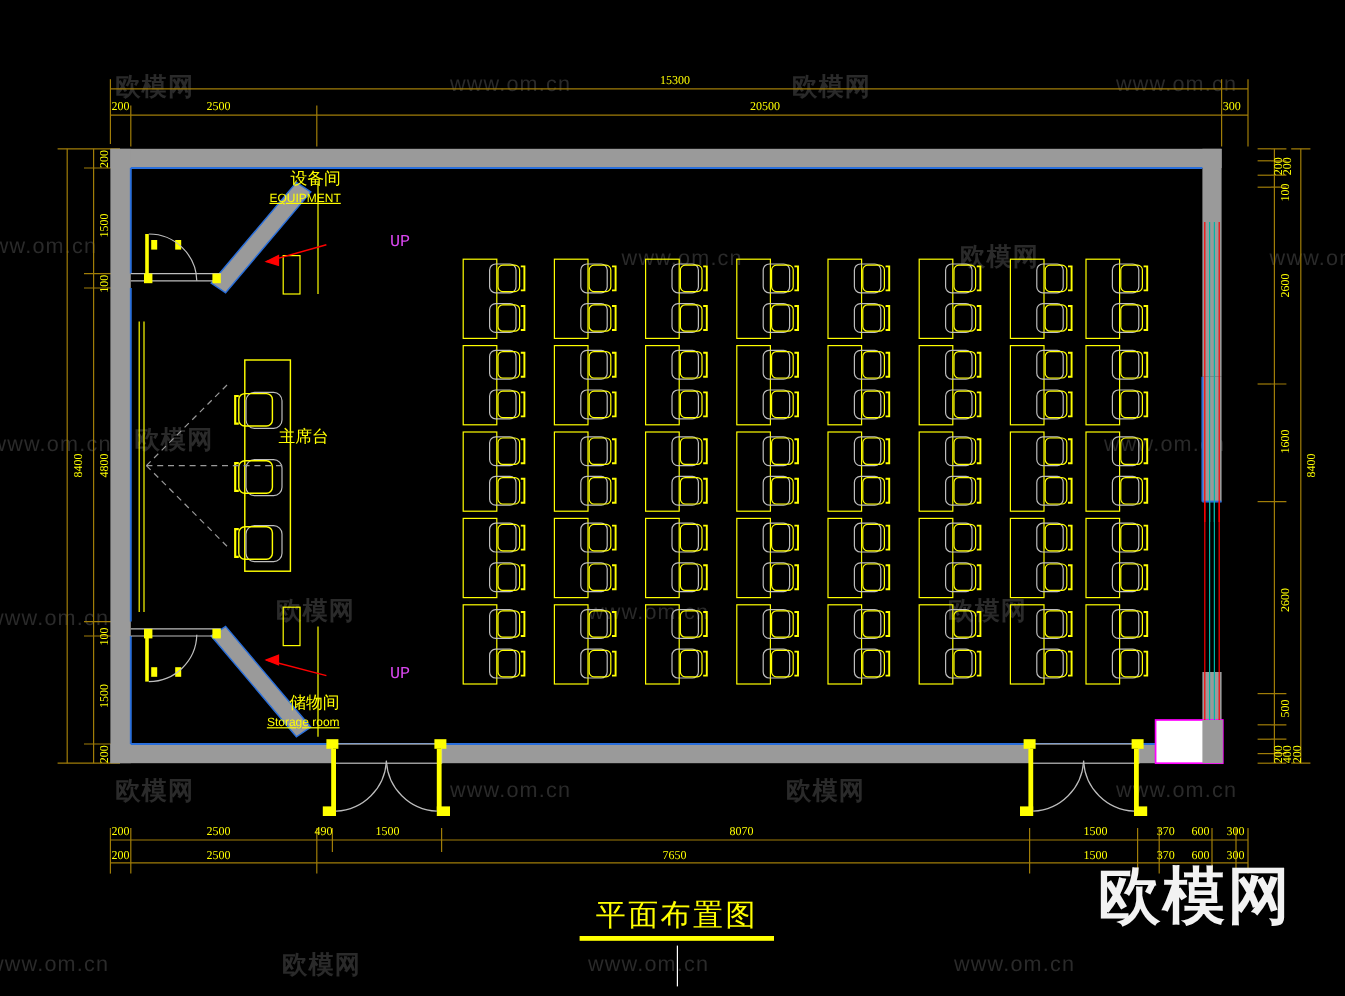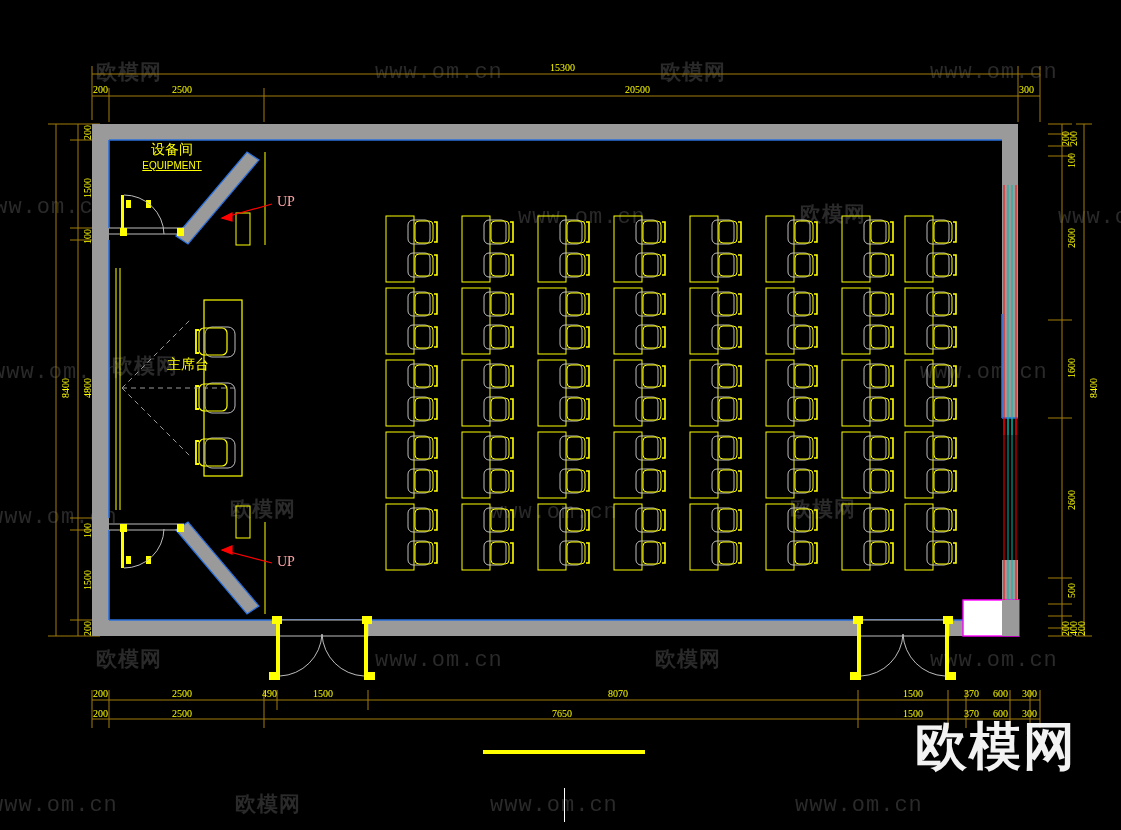--- a/index.html
+++ b/index.html
@@ -7,29 +7,29 @@
     width:1121px;height:830px;position:relative;overflow:hidden;
     font-family:"Liberation Sans", sans-serif;
     color:#ffff00;
   }
   #stage{position:absolute;left:0;top:0;width:1121px;height:830px;}
   svg#cad{position:absolute;left:0;top:0;width:1121px;height:830px;}
 
   
   .wm{position:absolute;color:#2a2a2a;user-select:none;white-space:nowrap;}
   .wm-logo{font-family:"DejaVu Sans",sans-serif;font-size:21px;letter-spacing:1px;font-weight:700;}
-  .wm-url{font-family:Liberation Mono, monospace;font-size:22px;letter-spacing:1px;}
+  .wm-url{font-family:Liberation Sans, sans-serif;font-size:18px;letter-spacing:1px;}
   .wm-big{position:absolute;color:#f2f2f2;font-family:"DejaVu Sans",sans-serif;
           font-size:52px;font-weight:700;letter-spacing:2px;white-space:nowrap;}
 
   
-  .lbl{position:absolute;white-space:nowrap;color:#ffff00;text-align:center;}
+  .lbl{position:absolute;white-space:nowrap;color:#ffff00;text-align:right;padding-left:48px;}
   .lbl-cn{font-family:"DejaVu Sans",sans-serif;font-size:14px;line-height:17px;}
   .lbl-en{font-family:"Liberation Sans",sans-serif;font-size:10px;line-height:16px;text-decoration:underline;}
-  .lbl-up{color:#fca5a5;font-family:Liberation Serif, serif;font-size:14px;}
+  .lbl-up{color:#d946ef;font-family:Liberation Mono, monospace;font-size:14px;}
 
   
   .dim{position:absolute;color:#ffff00;font-family:"Liberation Serif",serif;
        font-size:10px;white-space:nowrap;letter-spacing:0px;}
   .dim-v{transform-origin:0 0;}
 
   
   #titleblock{position:absolute;left:483px;top:748px;text-align:center;}
   #titleblock .t-cn{font-family:"DejaVu Sans",sans-serif;font-size:25px;color:#ffff00;
                     letter-spacing:2px;line-height:30px;}
@@ -350,20 +350,24 @@
   </svg>
 
   <div class="lbl" style="left:108px; top:141px; width:128px;">
     <div class="lbl-cn">设备间</div>
     <div class="lbl-en">EQUIPMENT</div>
   </div>
 
 
   <div class="lbl lbl-cn" style="left:150px; top:356px; width:76px;">主席台</div>
 
+  <div class="lbl" style="left:115px; top:578px; width:120px;">
+    <div class="lbl-cn">储物间</div>
+    <div class="lbl-en">Storage room</div>
+  </div>
 
   <div class="lbl lbl-up" style="left:277px; top:194px;">UP</div>
   <div class="lbl lbl-up" style="left:277px; top:554px;">UP</div>
 
   <div class="dim" style="left:550px; top:62px;">15300</div>
   <div class="dim" style="left:93px;  top:84px;">200</div>
   <div class="dim" style="left:172px; top:84px;">2500</div>
   <div class="dim" style="left:625px; top:84px;">20500</div>
   <div class="dim" style="left:1019px;top:84px;">300</div>
 
@@ -400,19 +404,20 @@
 
   <div class="dim" style="left:93px;  top:708px;">200</div>
   <div class="dim" style="left:172px; top:708px;">2500</div>
   <div class="dim" style="left:552px; top:708px;">7650</div>
   <div class="dim" style="left:903px; top:708px;">1500</div>
   <div class="dim" style="left:964px; top:708px;">370</div>
   <div class="dim" style="left:993px; top:708px;">600</div>
   <div class="dim" style="left:1022px;top:708px;">300</div>
 
   <div id="titleblock">
+    <div class="t-cn">平面布置图</div>
     <div class="t-rule"></div>
     <div class="t-tick"></div>
   </div>
 
   <div class="wm-big" style="left:915px; top:712px;">欧模网</div>
 
 </div>
 
 </body></html>

